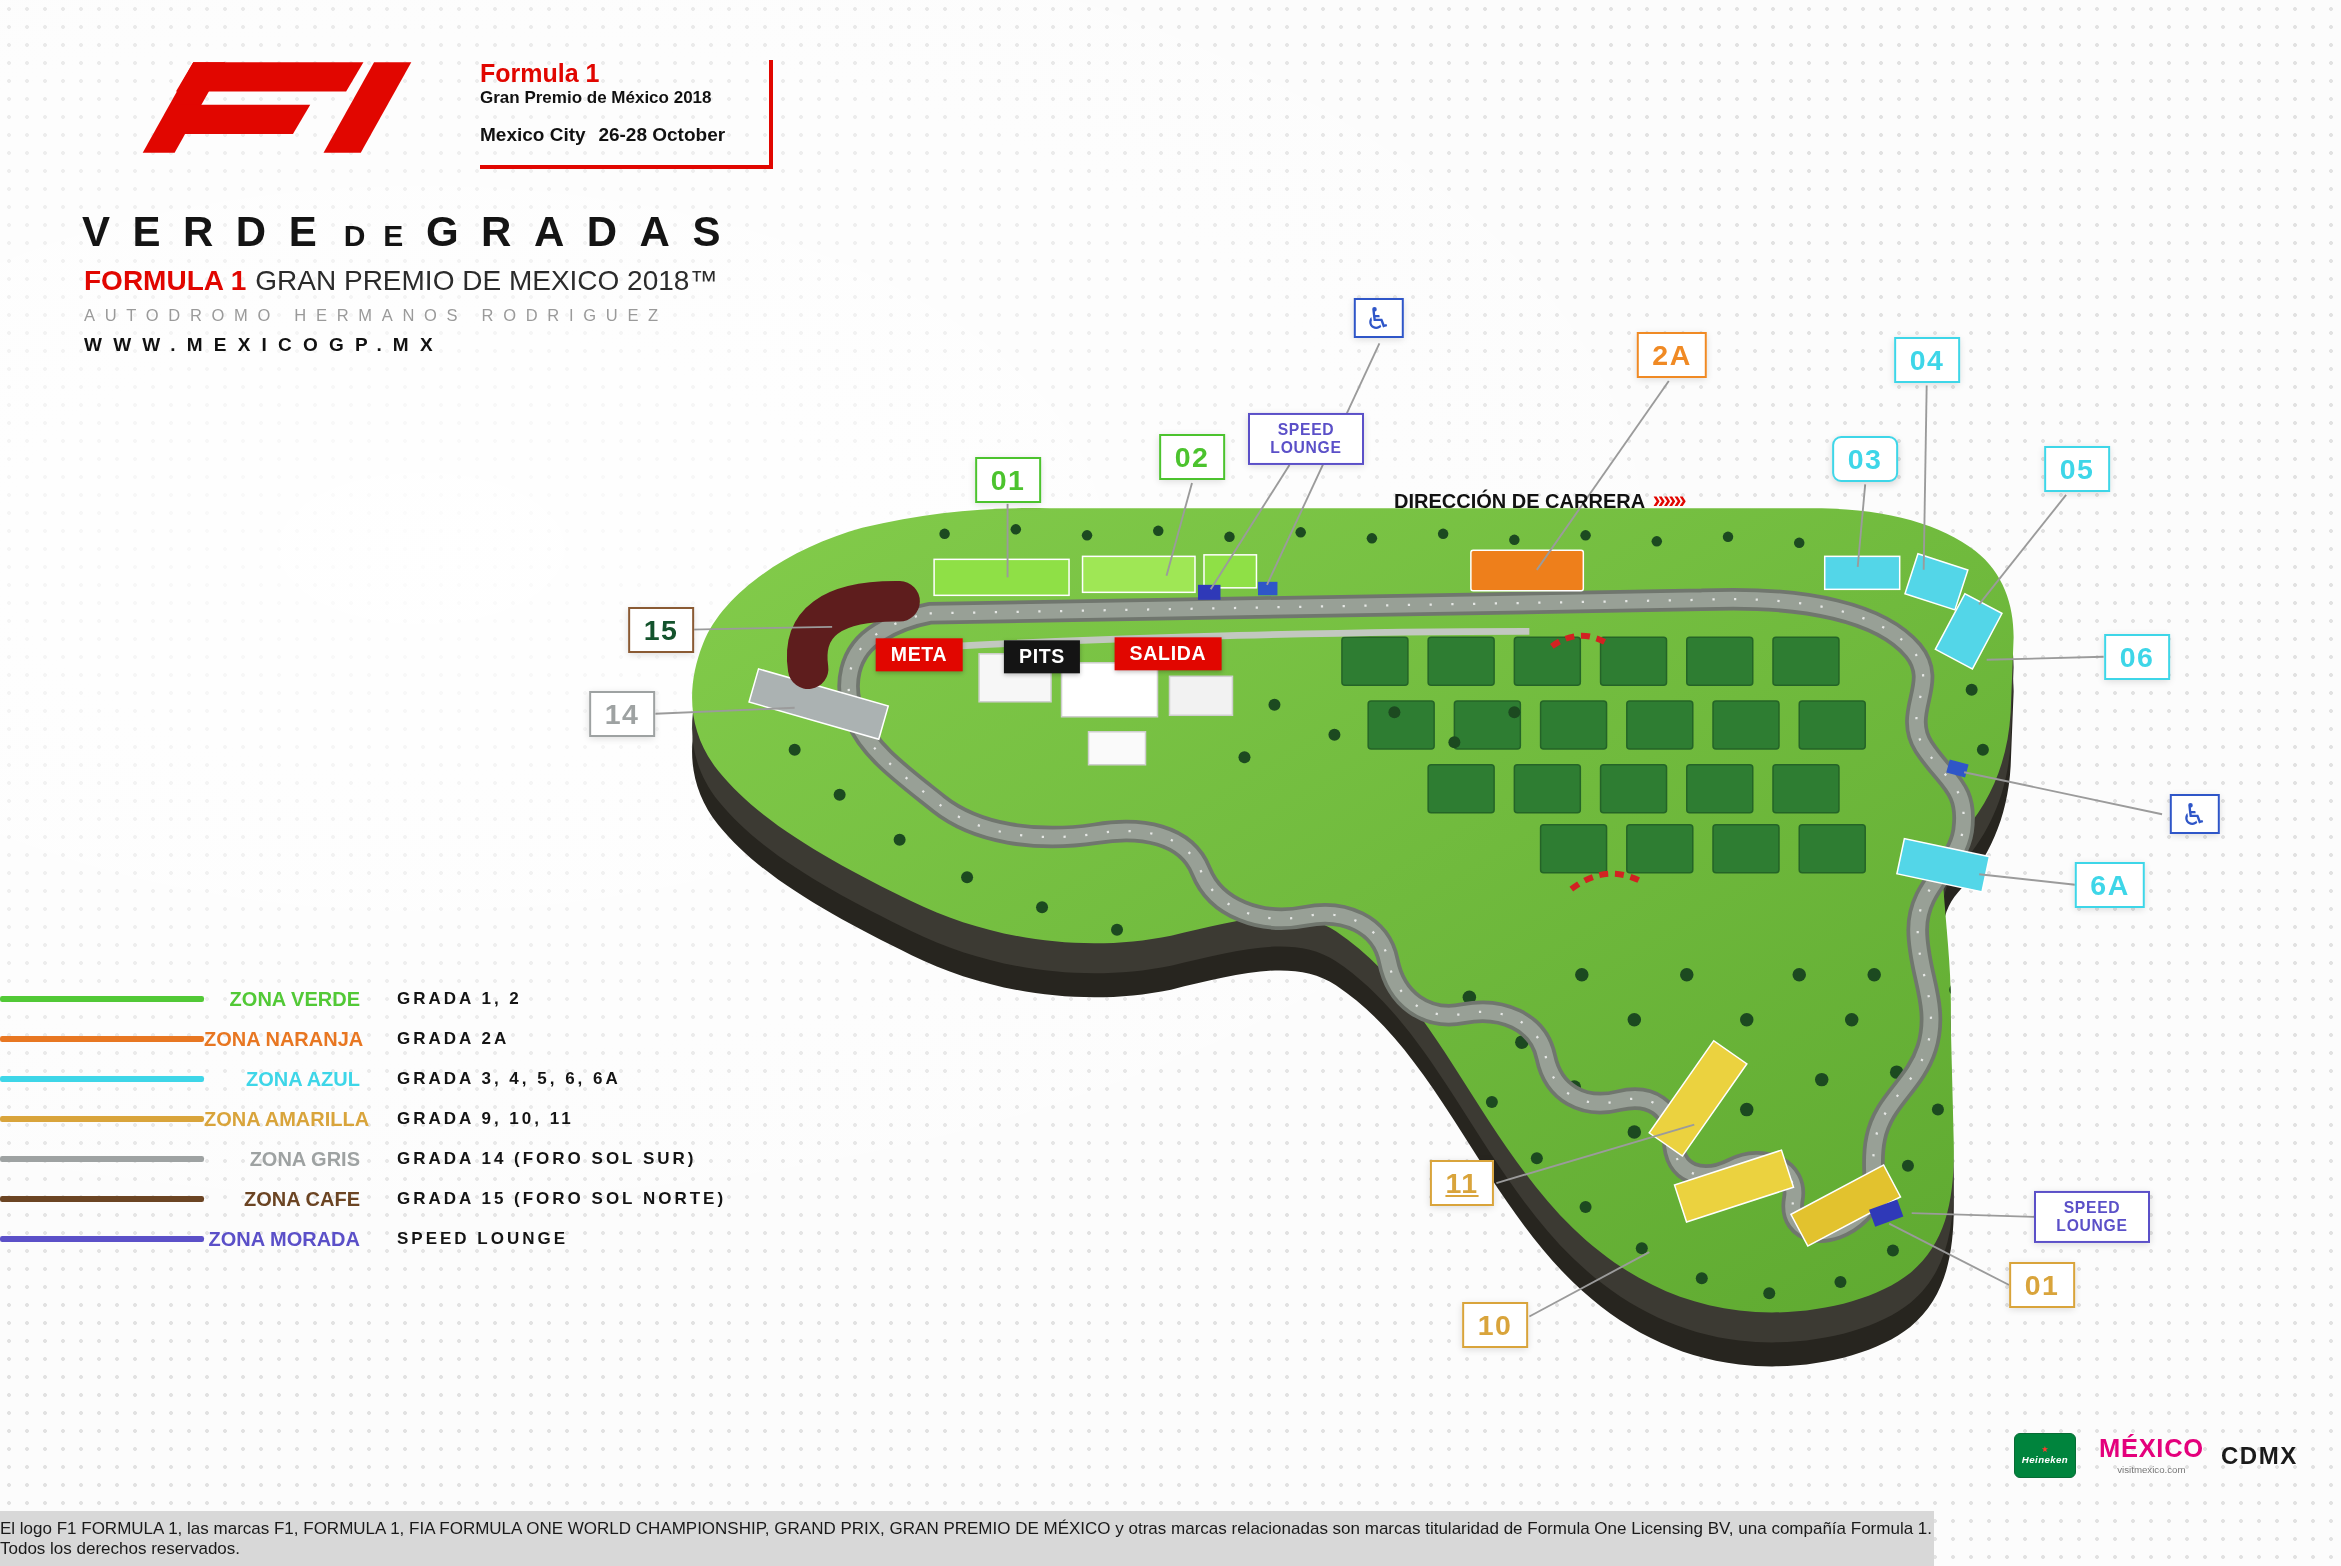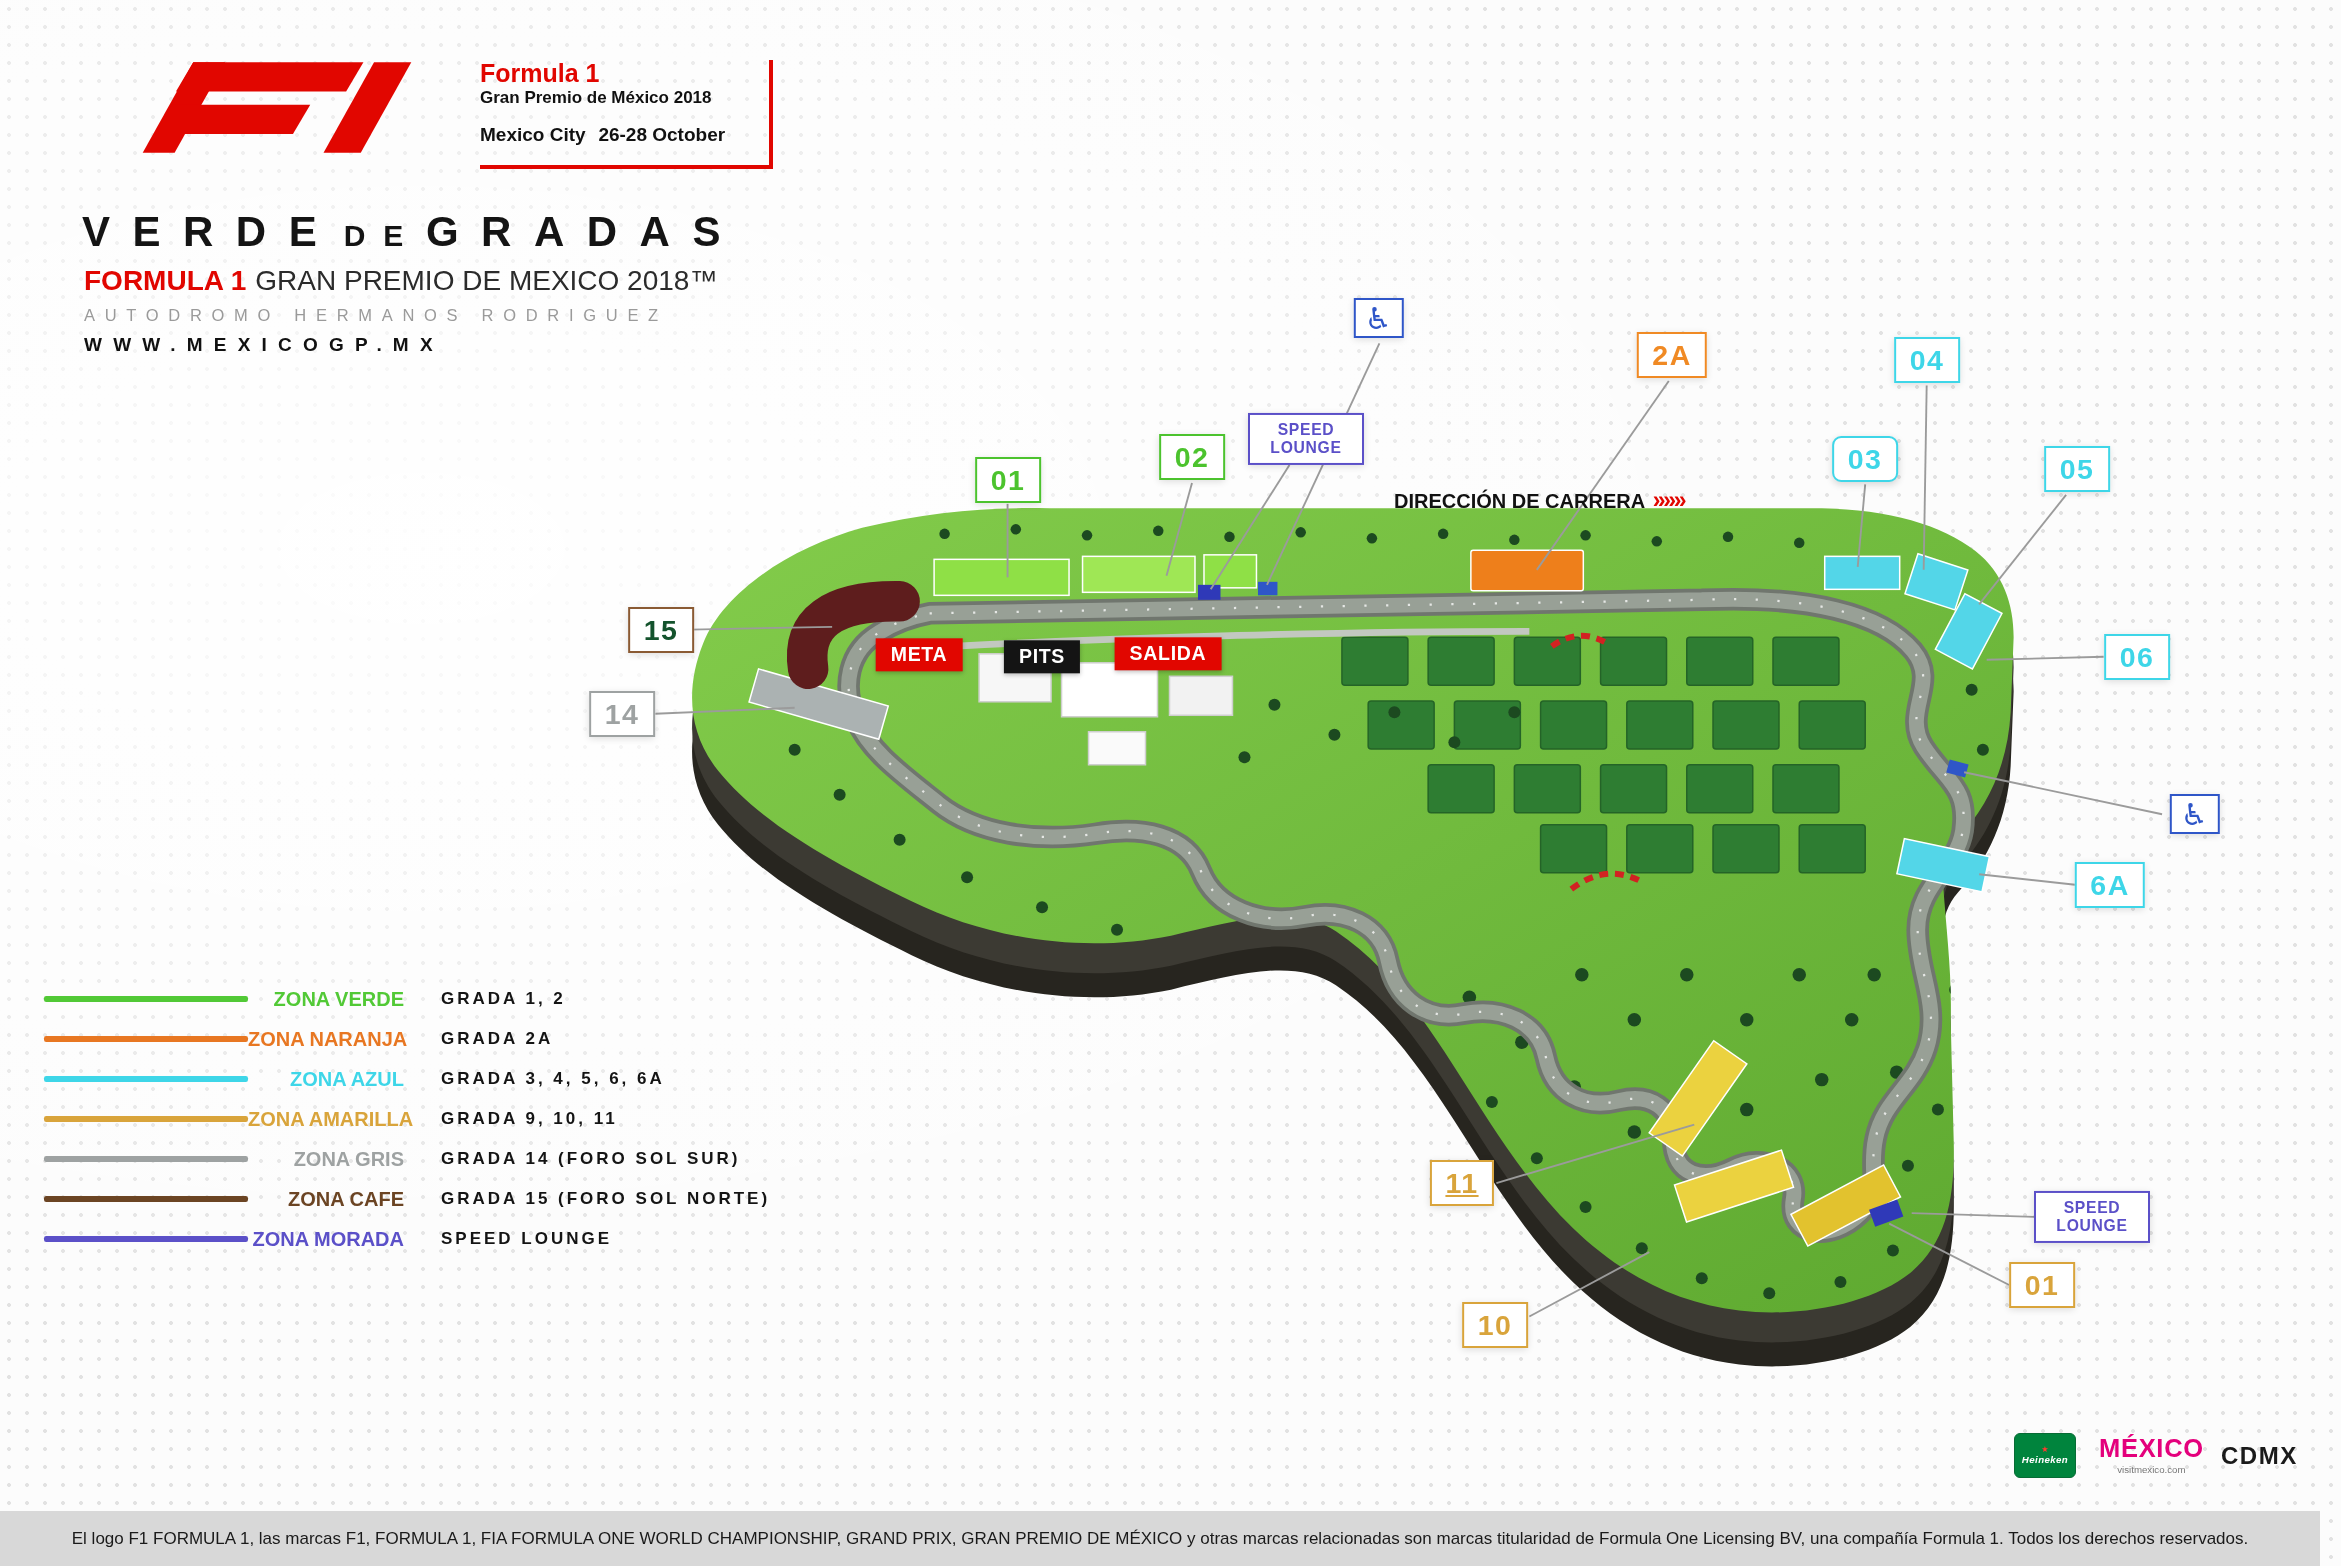--- a/index.html
+++ b/index.html
@@ -28,21 +28,21 @@
   #main-title .big{font-size:42px;letter-spacing:22.5px;}
   #main-title .small{font-size:30px;letter-spacing:18px;margin:0 4.5px;}
   #subtitle{left:84px;top:265px;font-size:28px;white-space:nowrap;}
   #subtitle .red{color:#E10600;font-weight:bold;}
   #subtitle .rest{color:#2b2b2b;font-weight:500;margin-left:9px;}
   #venue-line{left:84px;top:306px;font-size:16.5px;letter-spacing:9.7px;color:#9a9a9a;font-weight:500;white-space:nowrap;}
   #website-line{left:84px;top:334px;font-size:19px;letter-spacing:11.2px;color:#111;font-weight:bold;white-space:nowrap;}
 
   
   #legend{left:0px;top:979px;}
-  .legend-row{display:flex;align-items:center;height:40px;padding-left:44px;}
+  .legend-row{display:flex;align-items:center;height:40px;}
   .legend-line{width:204px;height:5.2px;border-radius:2.2px;background:#ccc;flex:0 0 auto;}
   .legend-zone{width:156px;text-align:right;font-weight:bold;font-size:20px;white-space:nowrap;}
   .legend-desc{margin-left:37px;font-weight:bold;font-size:17px;letter-spacing:3px;color:#141414;white-space:nowrap;}
 
   
   .callout{position:absolute;transform:translate(-50%,-50%);background:#fff;
         border:2.2px solid #999;font-weight:bold;font-size:28.5px;padding:4.5px 13.5px;
         letter-spacing:1.5px;box-shadow:0 2.2px 7.5px rgba(0,0,0,.14);white-space:nowrap;}
   .callout.sl{font-size:15.7px;letter-spacing:0.7px;line-height:1.15;text-align:center;
         padding:6px 10.5px;width:91px;white-space:normal;}
@@ -70,21 +70,21 @@
   #heineken{left:2014px;top:1433px;width:60px;height:43px;background:#00843D;border:1.5px solid #076b35;
         border-radius:6px;color:#fff;display:flex;flex-direction:column;align-items:center;justify-content:center;}
   #heineken .star{color:#ff3b30;font-size:8.2px;line-height:1;}
   #heineken .hk-text{font-size:9.7px;font-style:italic;font-weight:bold;letter-spacing:0.4px;}
   #mexico-logo{left:2099px;top:1436px;text-align:center;}
   #mexico-logo .mx{font-size:25.5px;font-weight:bold;color:#E4007C;letter-spacing:0.7px;line-height:1;}
   #mexico-logo .mx-sub{font-size:9.7px;color:#777;margin-top:2.2px;}
   #cdmx-logo{left:2221px;top:1442px;font-size:24px;font-weight:bold;color:#1a1a1a;letter-spacing:1.5px;}
 
   
-  #footer-bar{left:0;top:1511px;width:2320px;height:55px;background:#d8d8d8;
+  #footer-bar{left:0;top:1511px;width:1934px;height:55px;background:#d8d8d8;
         display:flex;align-items:center;justify-content:center;}
   #footer-bar .disclaimer{font-size:17px;color:#1a1a1a;}
 
   svg{display:block;}
 </style>
 </head>
 <body>
 
 <div id="page">
 

